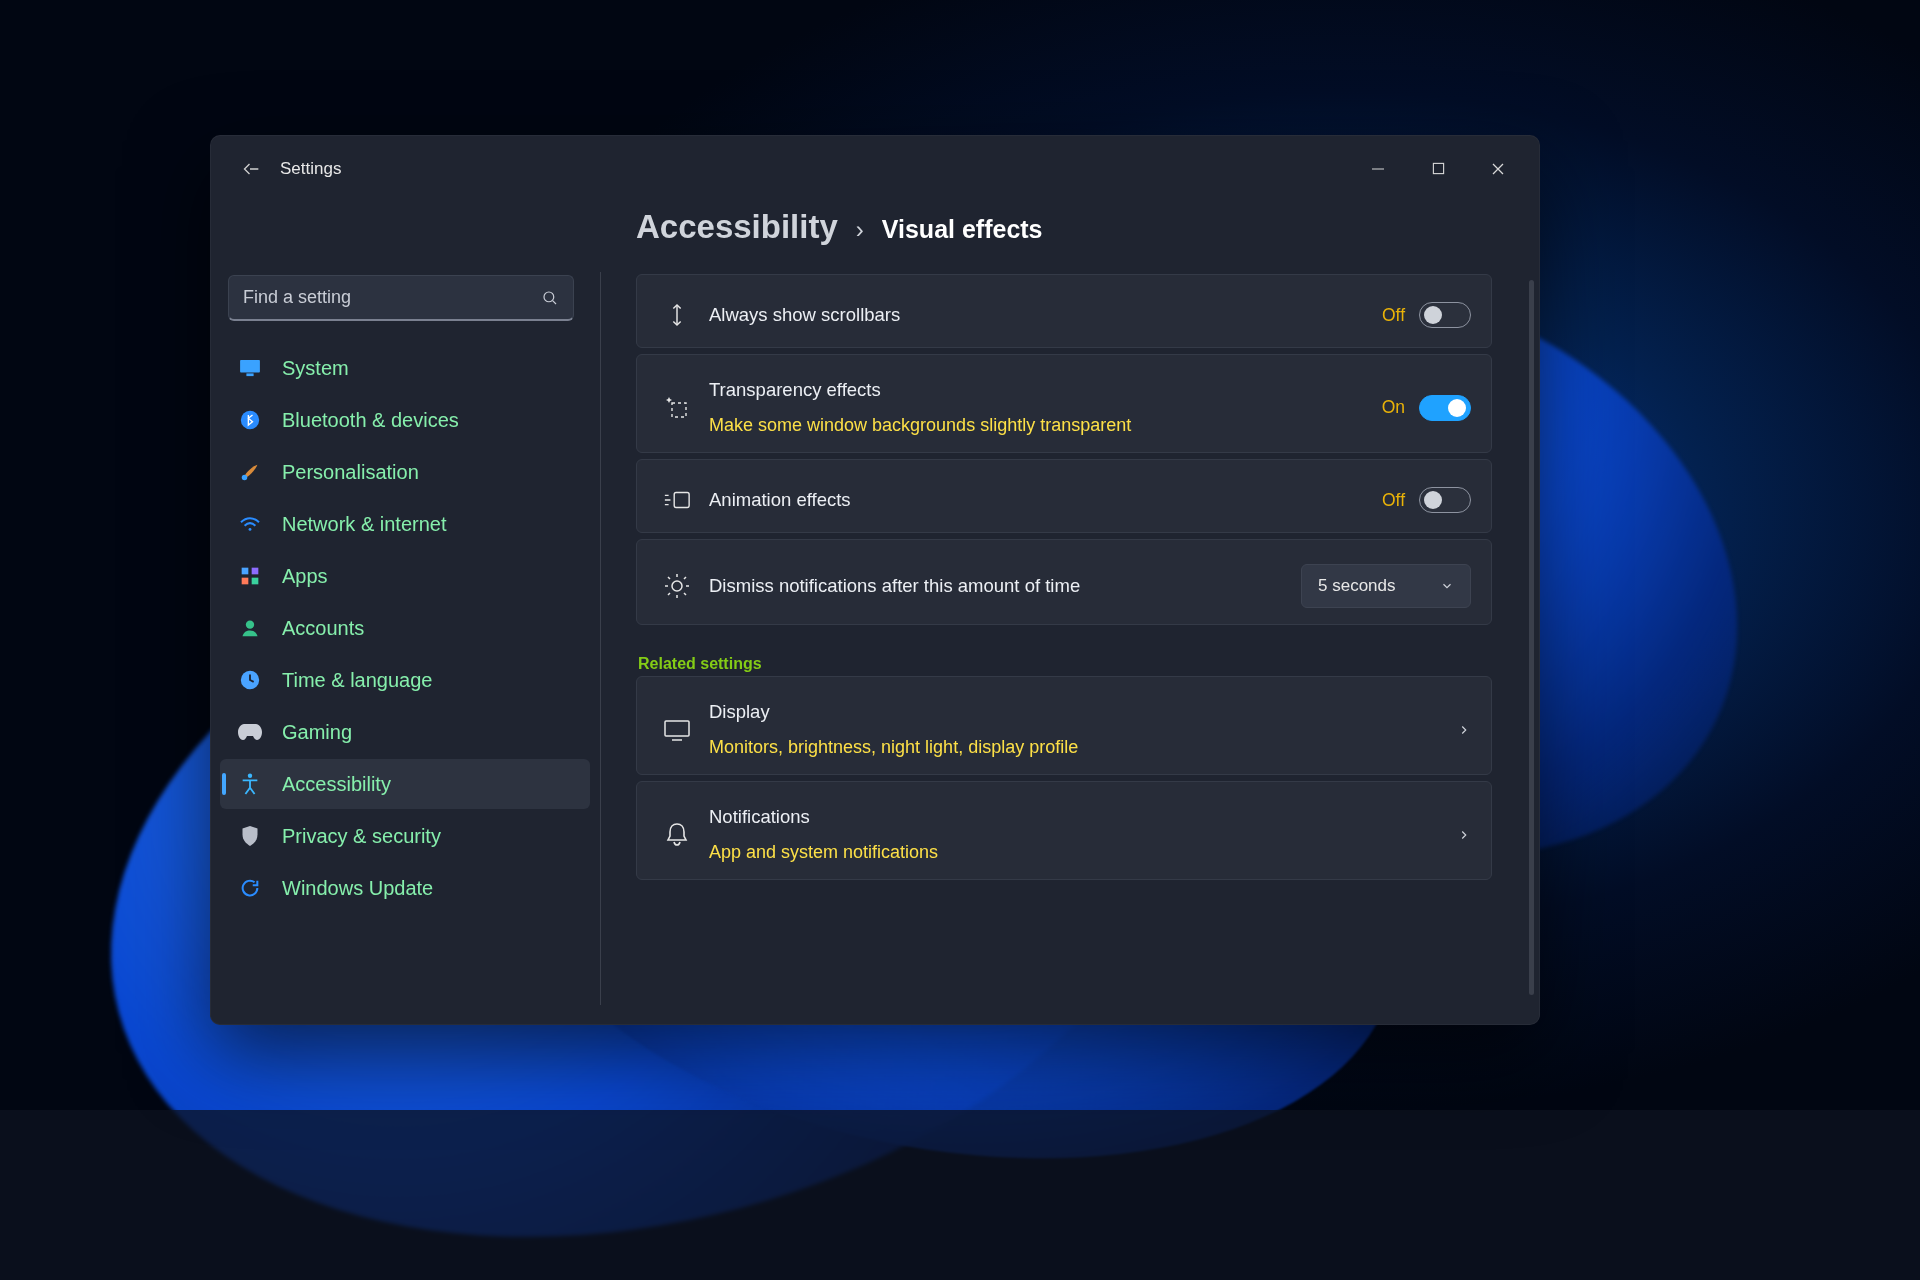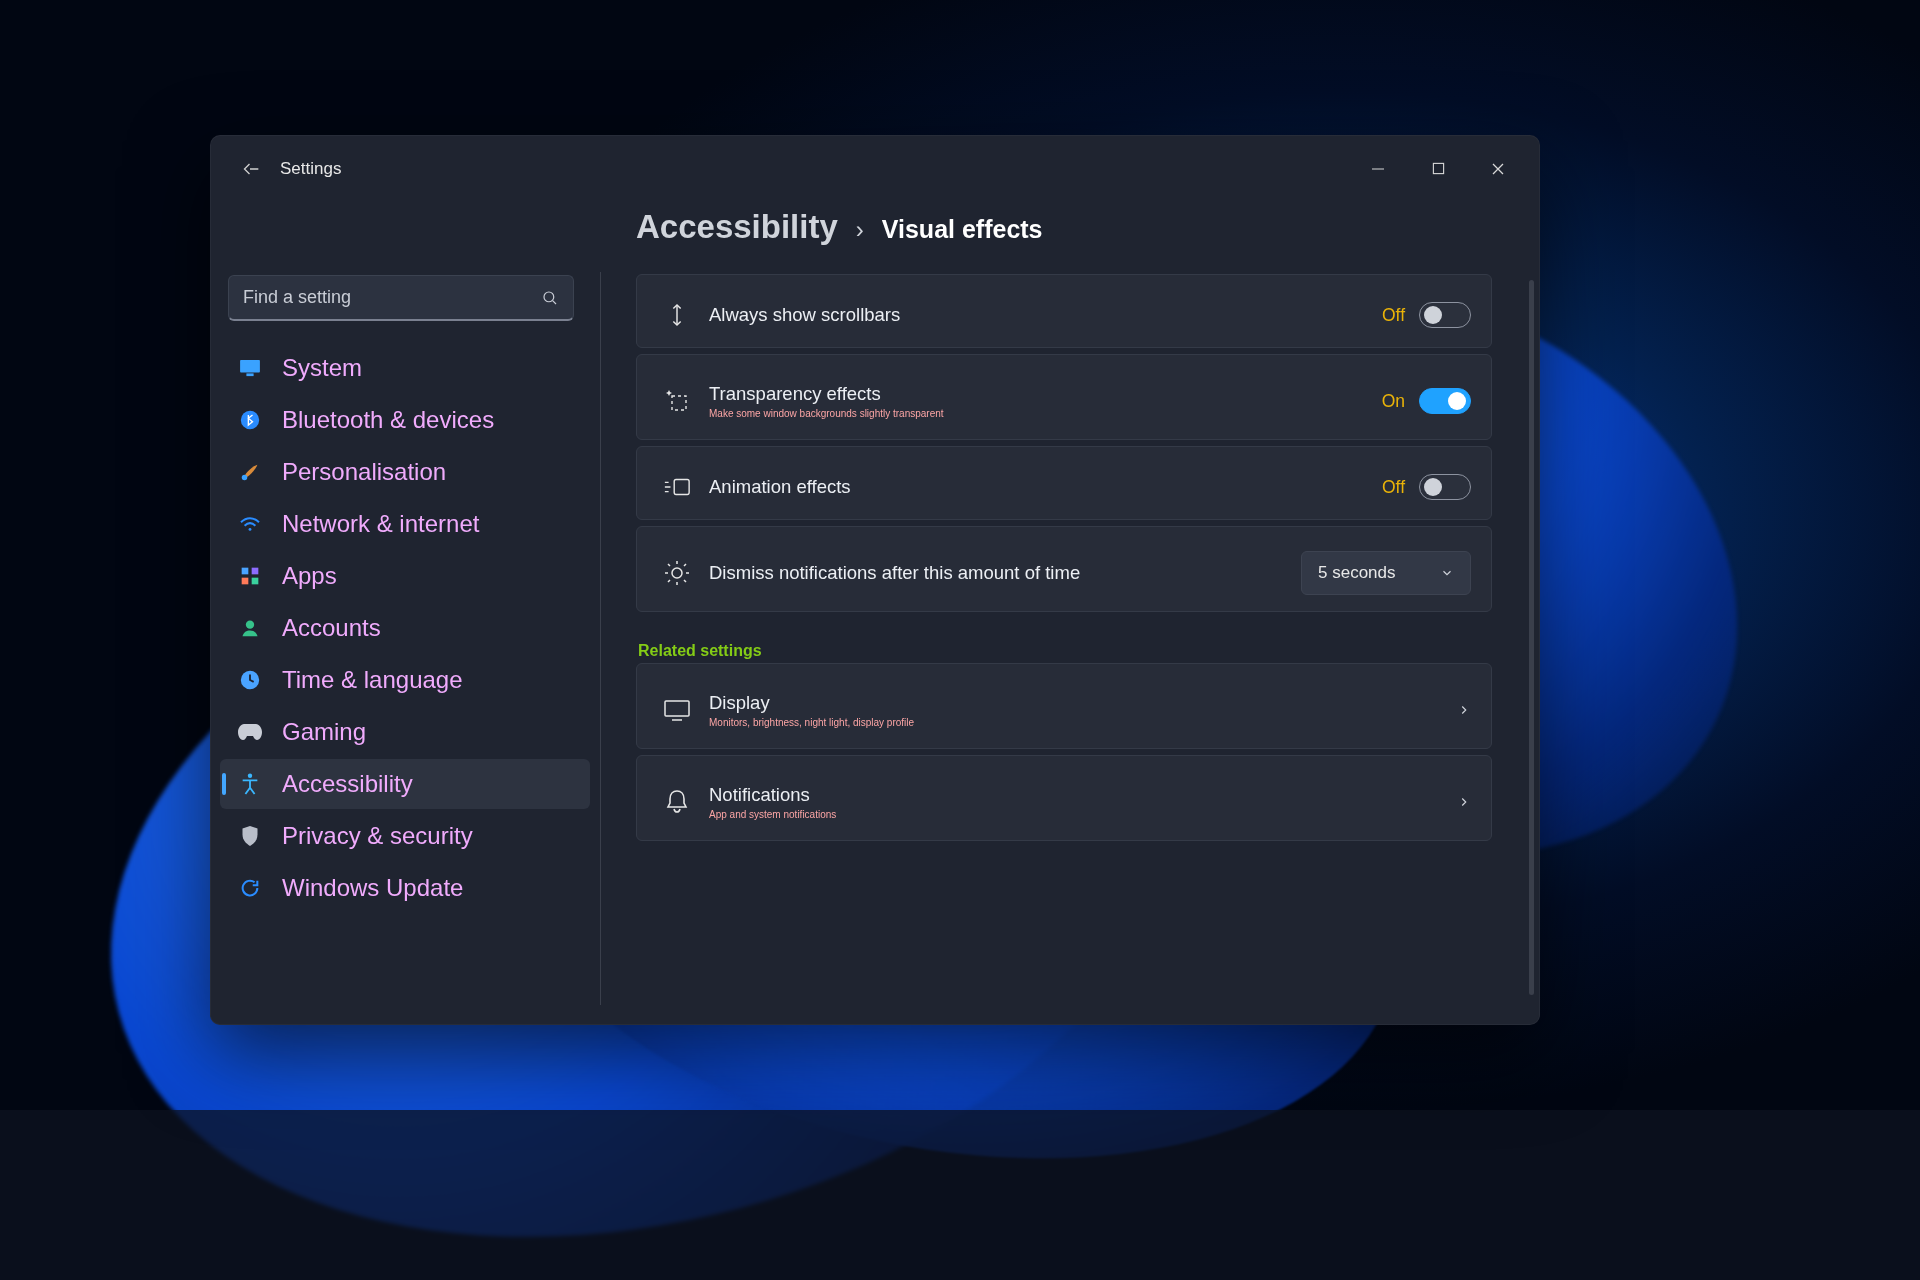--- a/index.html
+++ b/index.html
@@ -76,21 +76,21 @@
   }
   .search .ph { flex:1; color:#c9cdd6; }
   .search .sicon { color:#c9cdd6; }
 
   .nav { display:flex; flex-direction:column; gap:2px; }
   .nav-item {
     height: 50px;
     display:flex; align-items:center;
     padding: 0 10px 0 16px;
     border-radius: 6px;
-    color:#f0abfc; font-size: 24px;
+    color:#86efac; font-size: 20px;
     position:relative;
   }
   .nav-item .nicon {
     width: 28px; height:28px; margin-right: 18px;
     display:flex; align-items:center; justify-content:center;
     font-size:20px;
   }
   .nav-item.selected {
     background: #2d3340;
   }
@@ -131,21 +131,21 @@
   }
   .card.tall { min-height: 86px; }
   .card .cicon {
     width: 44px; display:flex; align-items:center; justify-content:center;
     color:#e6e6e6; flex-shrink:0;
   }
   .card .ctext {
     margin-left: 10px; flex:1; min-width:0;
   }
   .card .ctext .ctitle { color:#eceff4; font-size:18.5px; }
-  .card .ctext .csub   { color:#fca5a5; font-size:10px; margin-top:3px; }
+  .card .ctext .csub   { color:#fde047; font-size:18px; margin-top:14px; }
 
   .toggle-wrap { display:flex; align-items:center; gap:14px; }
   .toggle-state { color:#eab308; font-size:17.5px; }
   .toggle {
     width:52px; height:26px; border-radius:14px;
     border:1px solid #8d93a0; background:#2b303c;
     position:relative;
   }
   .toggle .knob {
     position:absolute; top:3px; left:4px; width:18px; height:18px;

